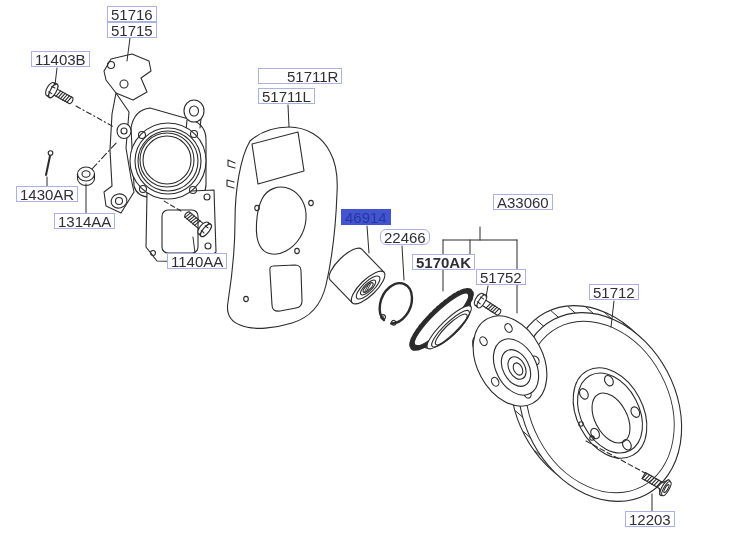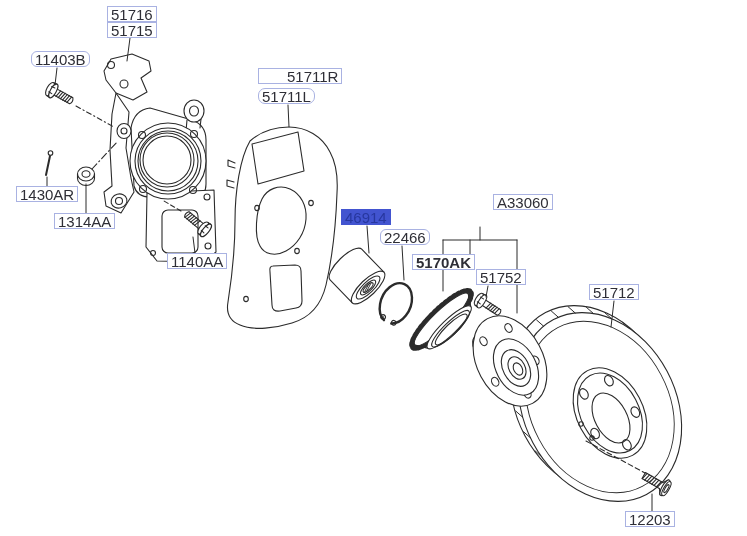--- a/index.html
+++ b/index.html
@@ -221,26 +221,26 @@
     <path d="M402,246 L404,280"></path>
     <path d="M480,227 L480,240 M443,240 L517,240 M443,240 L443,291 M470,240 L470,268 M517,240 L517,313"></path>
     <path d="M488,286 L486,297"></path>
     <path d="M614,301 L611,327"></path>
     <path d="M652,511 L652,494"></path>
   </g>
 </svg>
 
 <div class="plabel" style="left:107px;top:6px;">51716</div>
 <div class="plabel" style="left:107px;top:22px;">51715</div>
-<div class="plabel" style="left:31px;top:51px;border-radius:6px;">11403B</div>
+<div class="plabel" style="left:31px;top:51px;">11403B</div>
 <div class="plabel" style="left:16px;top:186px;">1430AR</div>
 <div class="plabel" style="left:54px;top:213px;">1314AA</div>
 <div class="plabel" style="left:167px;top:253px;">1140AA</div>
 <div class="plabel" style="left:258px;top:68px;padding-left:28px;">51711R</div>
-<div class="plabel" style="left:258px;top:88px;border-radius:7px;">51711L</div>
+<div class="plabel" style="left:258px;top:88px;">51711L</div>
 <div class="plabel sel" style="left:341px;top:209px;">46914</div>
 <div class="plabel" style="left:380px;top:229px;border-radius:6px;">22466</div>
 <div class="plabel" style="left:449px;top:194px;margin-left:44px;">A33060</div>
 <div class="plabel" style="left:412px;top:254px;font-weight:bold;">5170AK</div>
 <div class="plabel" style="left:476px;top:269px;">51752</div>
 <div class="plabel" style="left:589px;top:284px;">51712</div>
 <div class="plabel" style="left:625px;top:511px;">12203</div>
 
 </div>
 

